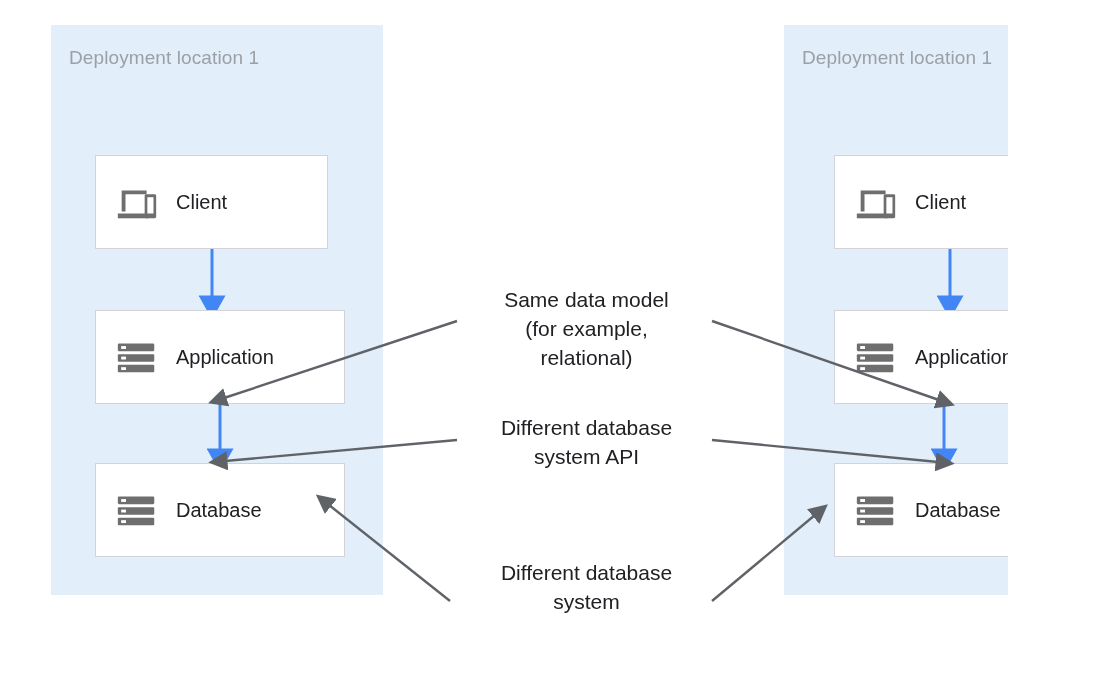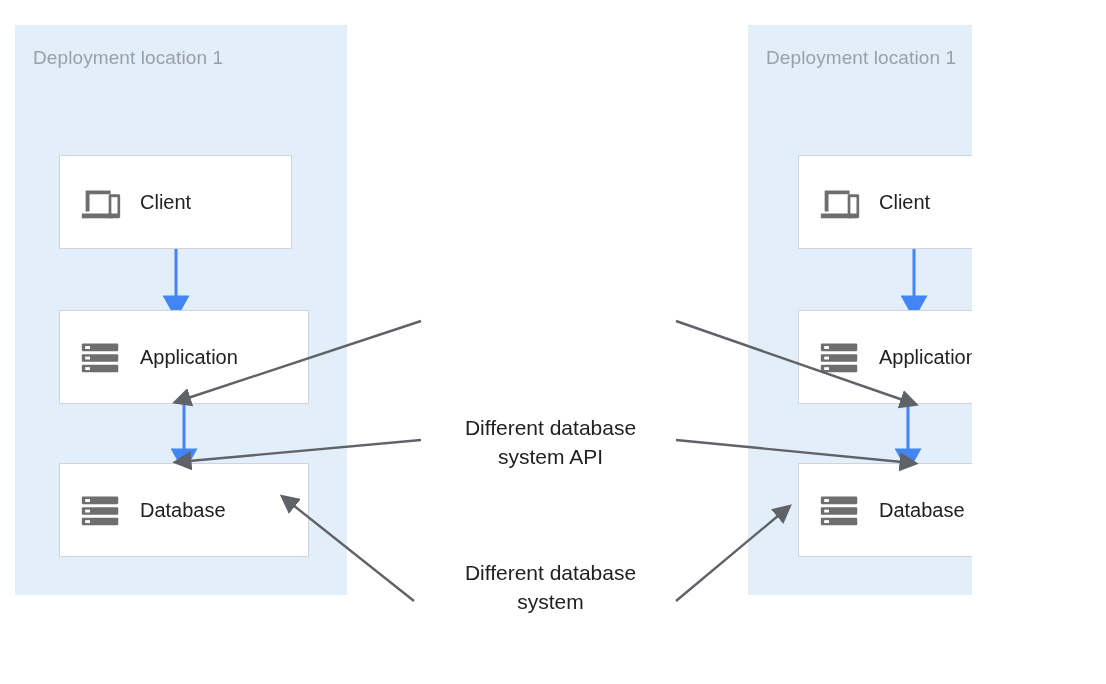--- a/index.html
+++ b/index.html
@@ -11,20 +11,21 @@
   body {
     font-family: "Liberation Sans", sans-serif;
     -webkit-font-smoothing: antialiased;
   }
   #diagram {
     position: relative;
     width: 972px;
     height: 684px;
     background: #ffffff;
     overflow: hidden;
+    margin-left: 36px;
   }
   
   .zone {
     position: absolute;
     background: #e3eefb;
   }
   #zone-left  { left: 15px;  top: 25px; width: 332px; height: 570px; }
   #zone-right { left: 748px; top: 25px; width: 334px; height: 570px; }
 
   .zone-title {
@@ -211,20 +212,23 @@
 
     <line x1="421" y1="440" x2="189" y2="461" stroke="#5f6368" stroke-width="2.4" marker-end="url(#gray-head)"></line>
 
     <line x1="676" y1="440" x2="902" y2="462" stroke="#5f6368" stroke-width="2.4" marker-end="url(#gray-head)"></line>
 
     <line x1="414" y1="601" x2="293" y2="505" stroke="#5f6368" stroke-width="2.4" marker-end="url(#gray-head)"></line>
 
     <line x1="676" y1="601" x2="779" y2="515" stroke="#5f6368" stroke-width="2.4" marker-end="url(#gray-head)"></line>
   </svg>
 
+  <div class="annotation" id="ann-data-model">Same data model
+(for example,
+relational)</div>
 
   <div class="annotation" id="ann-db-api">Different database
 system API</div>
 
   <div class="annotation" id="ann-db-system">Different database
 system</div>
 
 </div>
 
 </body></html>

